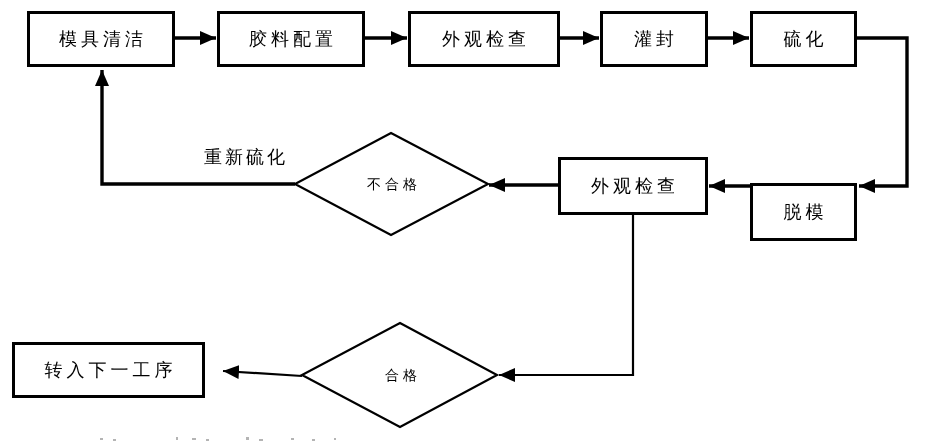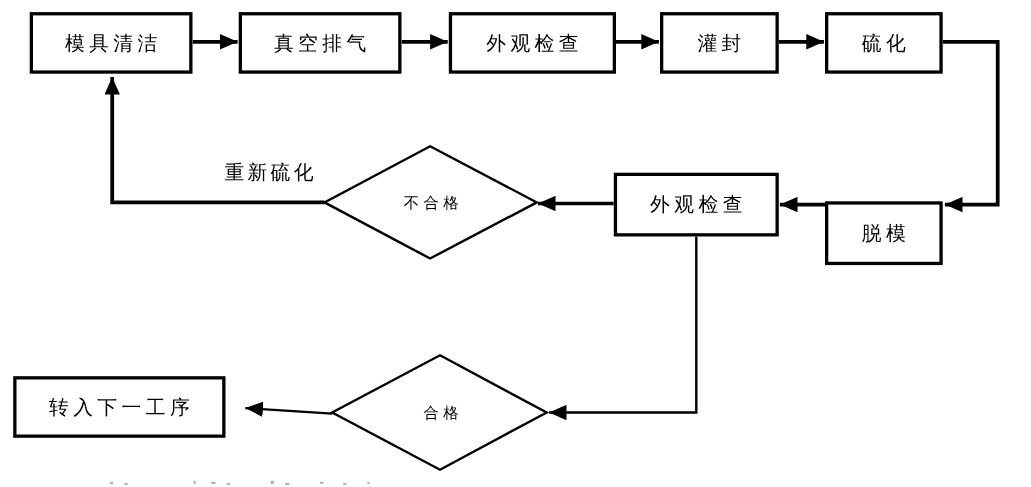--- a/index.html
+++ b/index.html
@@ -107,21 +107,21 @@
       <rect class="caption-mark" x="246" y="437" width="3" height="3"></rect>
       <rect class="caption-mark" x="259" y="439" width="4" height="2"></rect>
       <rect class="caption-mark" x="291" y="438" width="3" height="2"></rect>
       <rect class="caption-mark" x="312" y="439" width="3" height="2"></rect>
       <rect class="caption-mark" x="334" y="438" width="2" height="2"></rect>
     </g>
   </svg>
 
   <div class="node" style="left:27px;  top:11px;  width:148px; height:56px;">模具清洁</div>
 
-  <div class="node" style="left:217px; top:11px;  width:148px; height:56px;">真空排气</div>
+  <div class="node" style="left:217px; top:11px;  width:148px; height:56px;">胶料配置</div>
 
   <div class="node" style="left:408px; top:11px;  width:152px; height:56px;">外观检查</div>
 
   <div class="node" style="left:600px; top:11px;  width:108px; height:56px;text-align:center;">灌封</div>
 
   <div class="node" style="left:750px; top:11px;  width:107px; height:56px;">硫化</div>
 
   <div class="node" style="left:750px; top:157px; width:107px; height:58px;margin-top:26px;">脱模</div>
 
   <div class="node" style="left:558px; top:157px; width:150px; height:58px;">外观检查</div>

